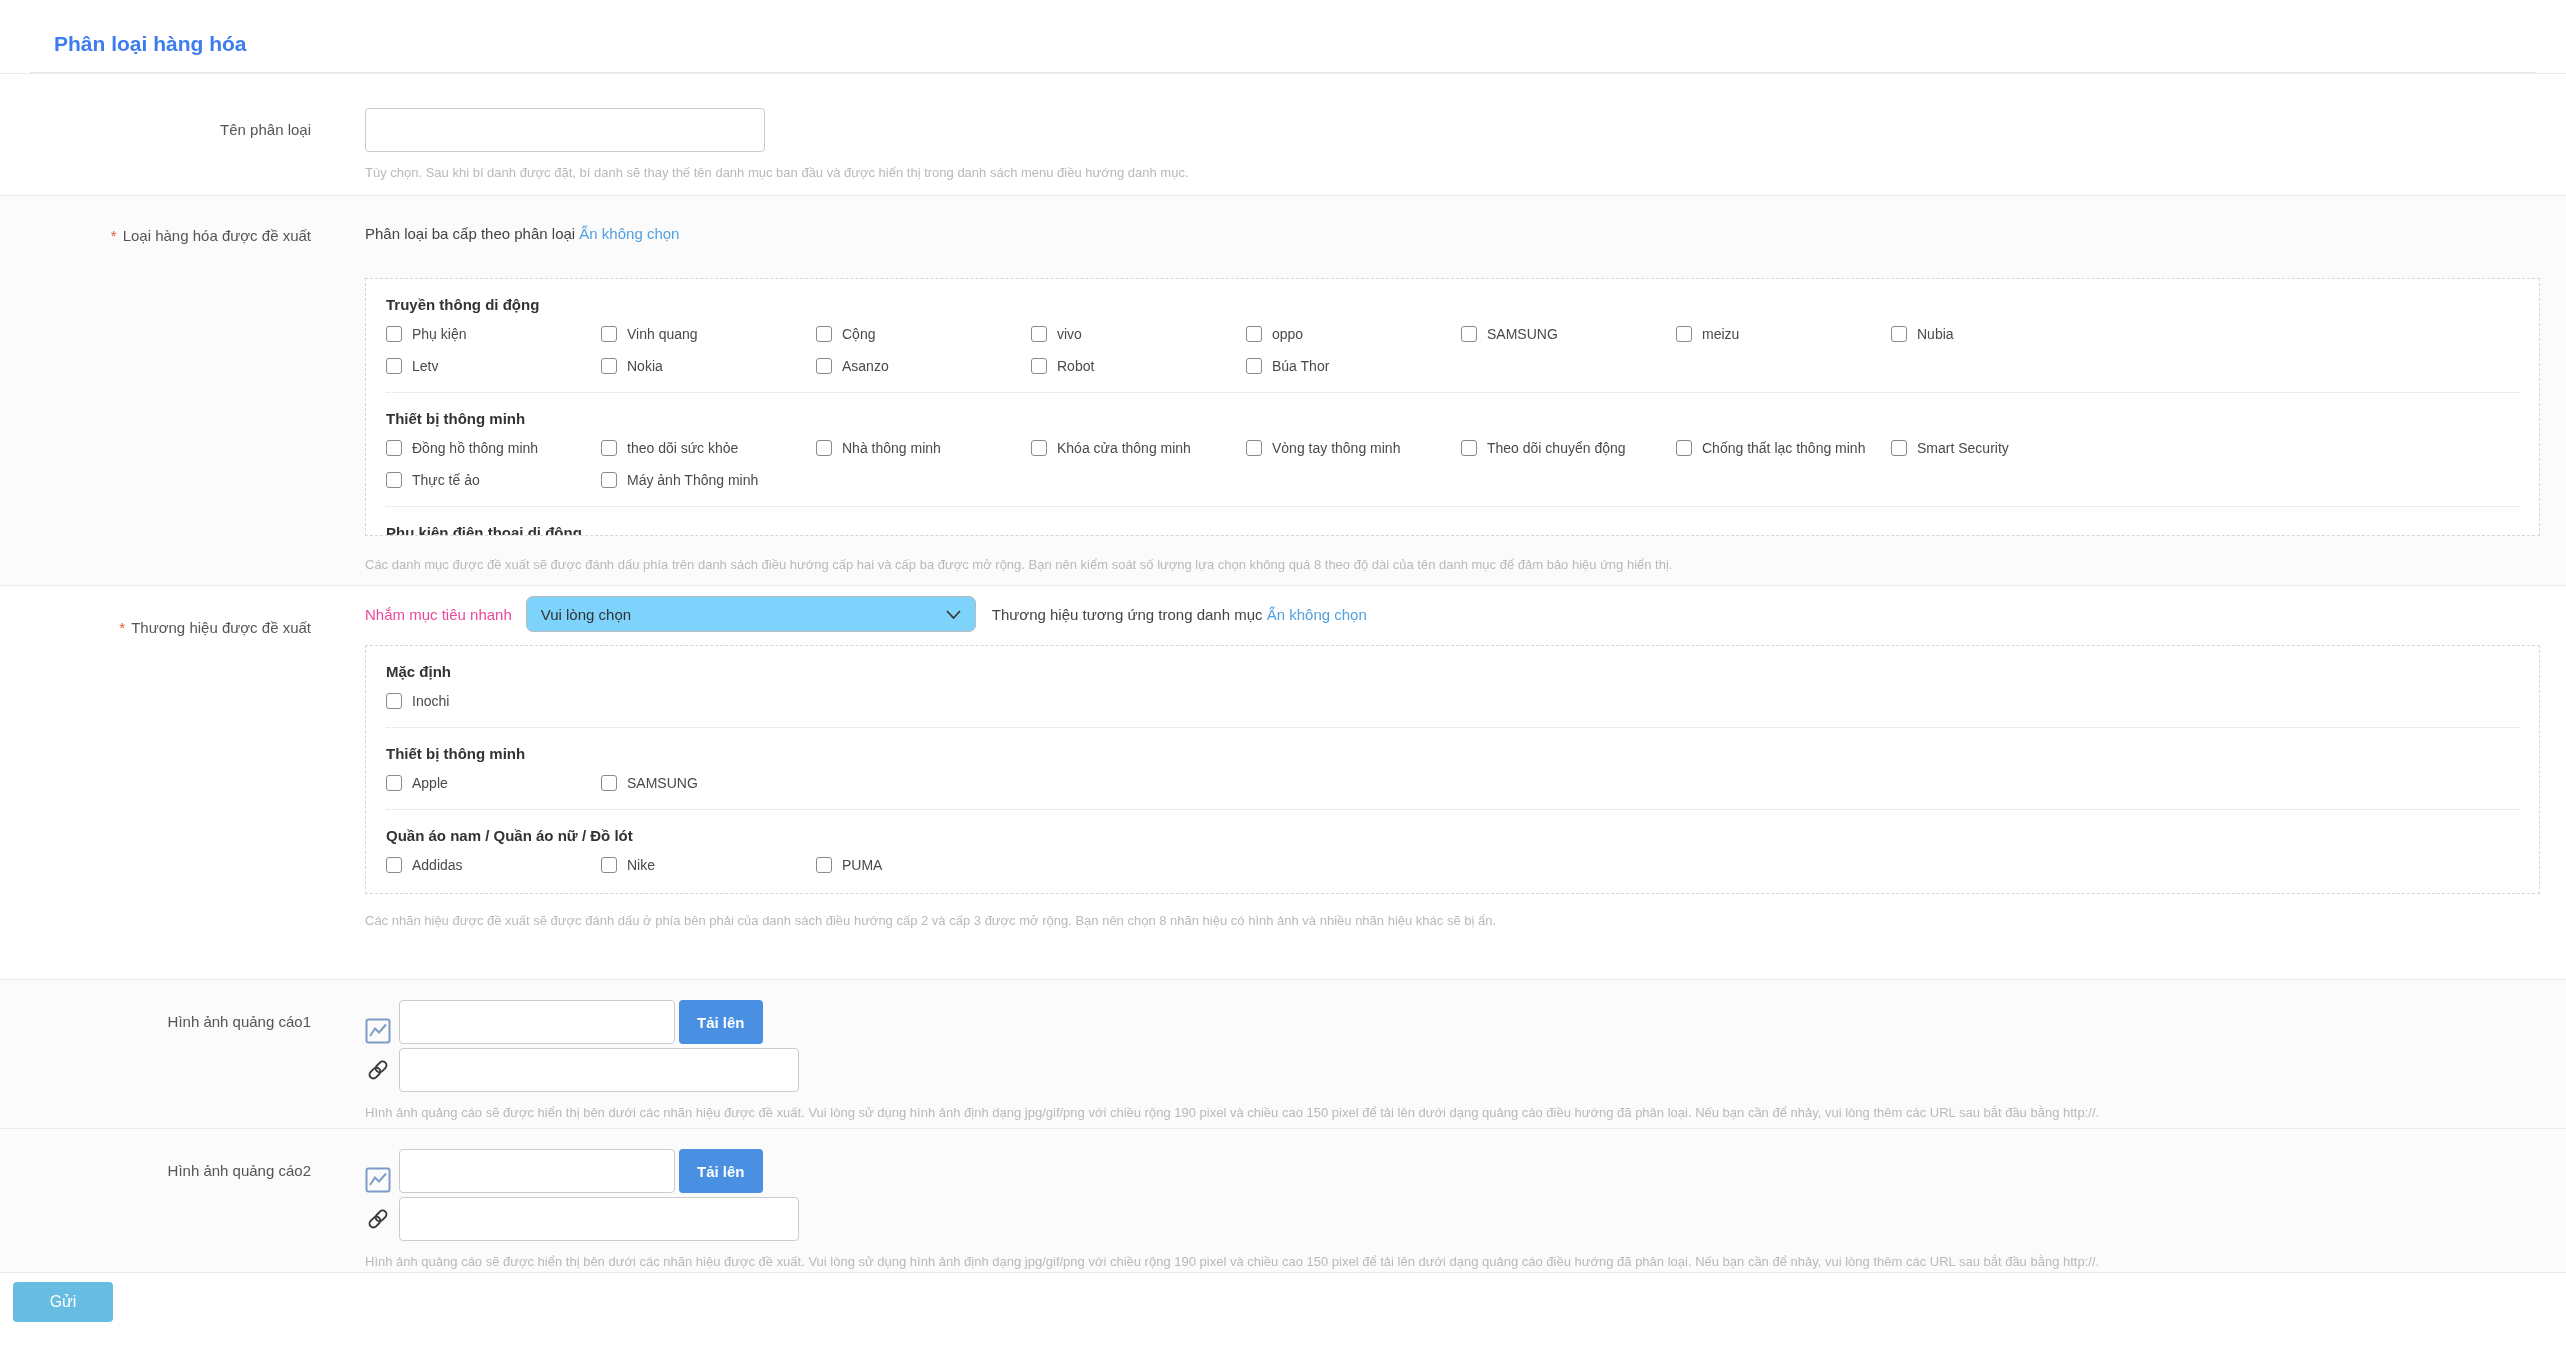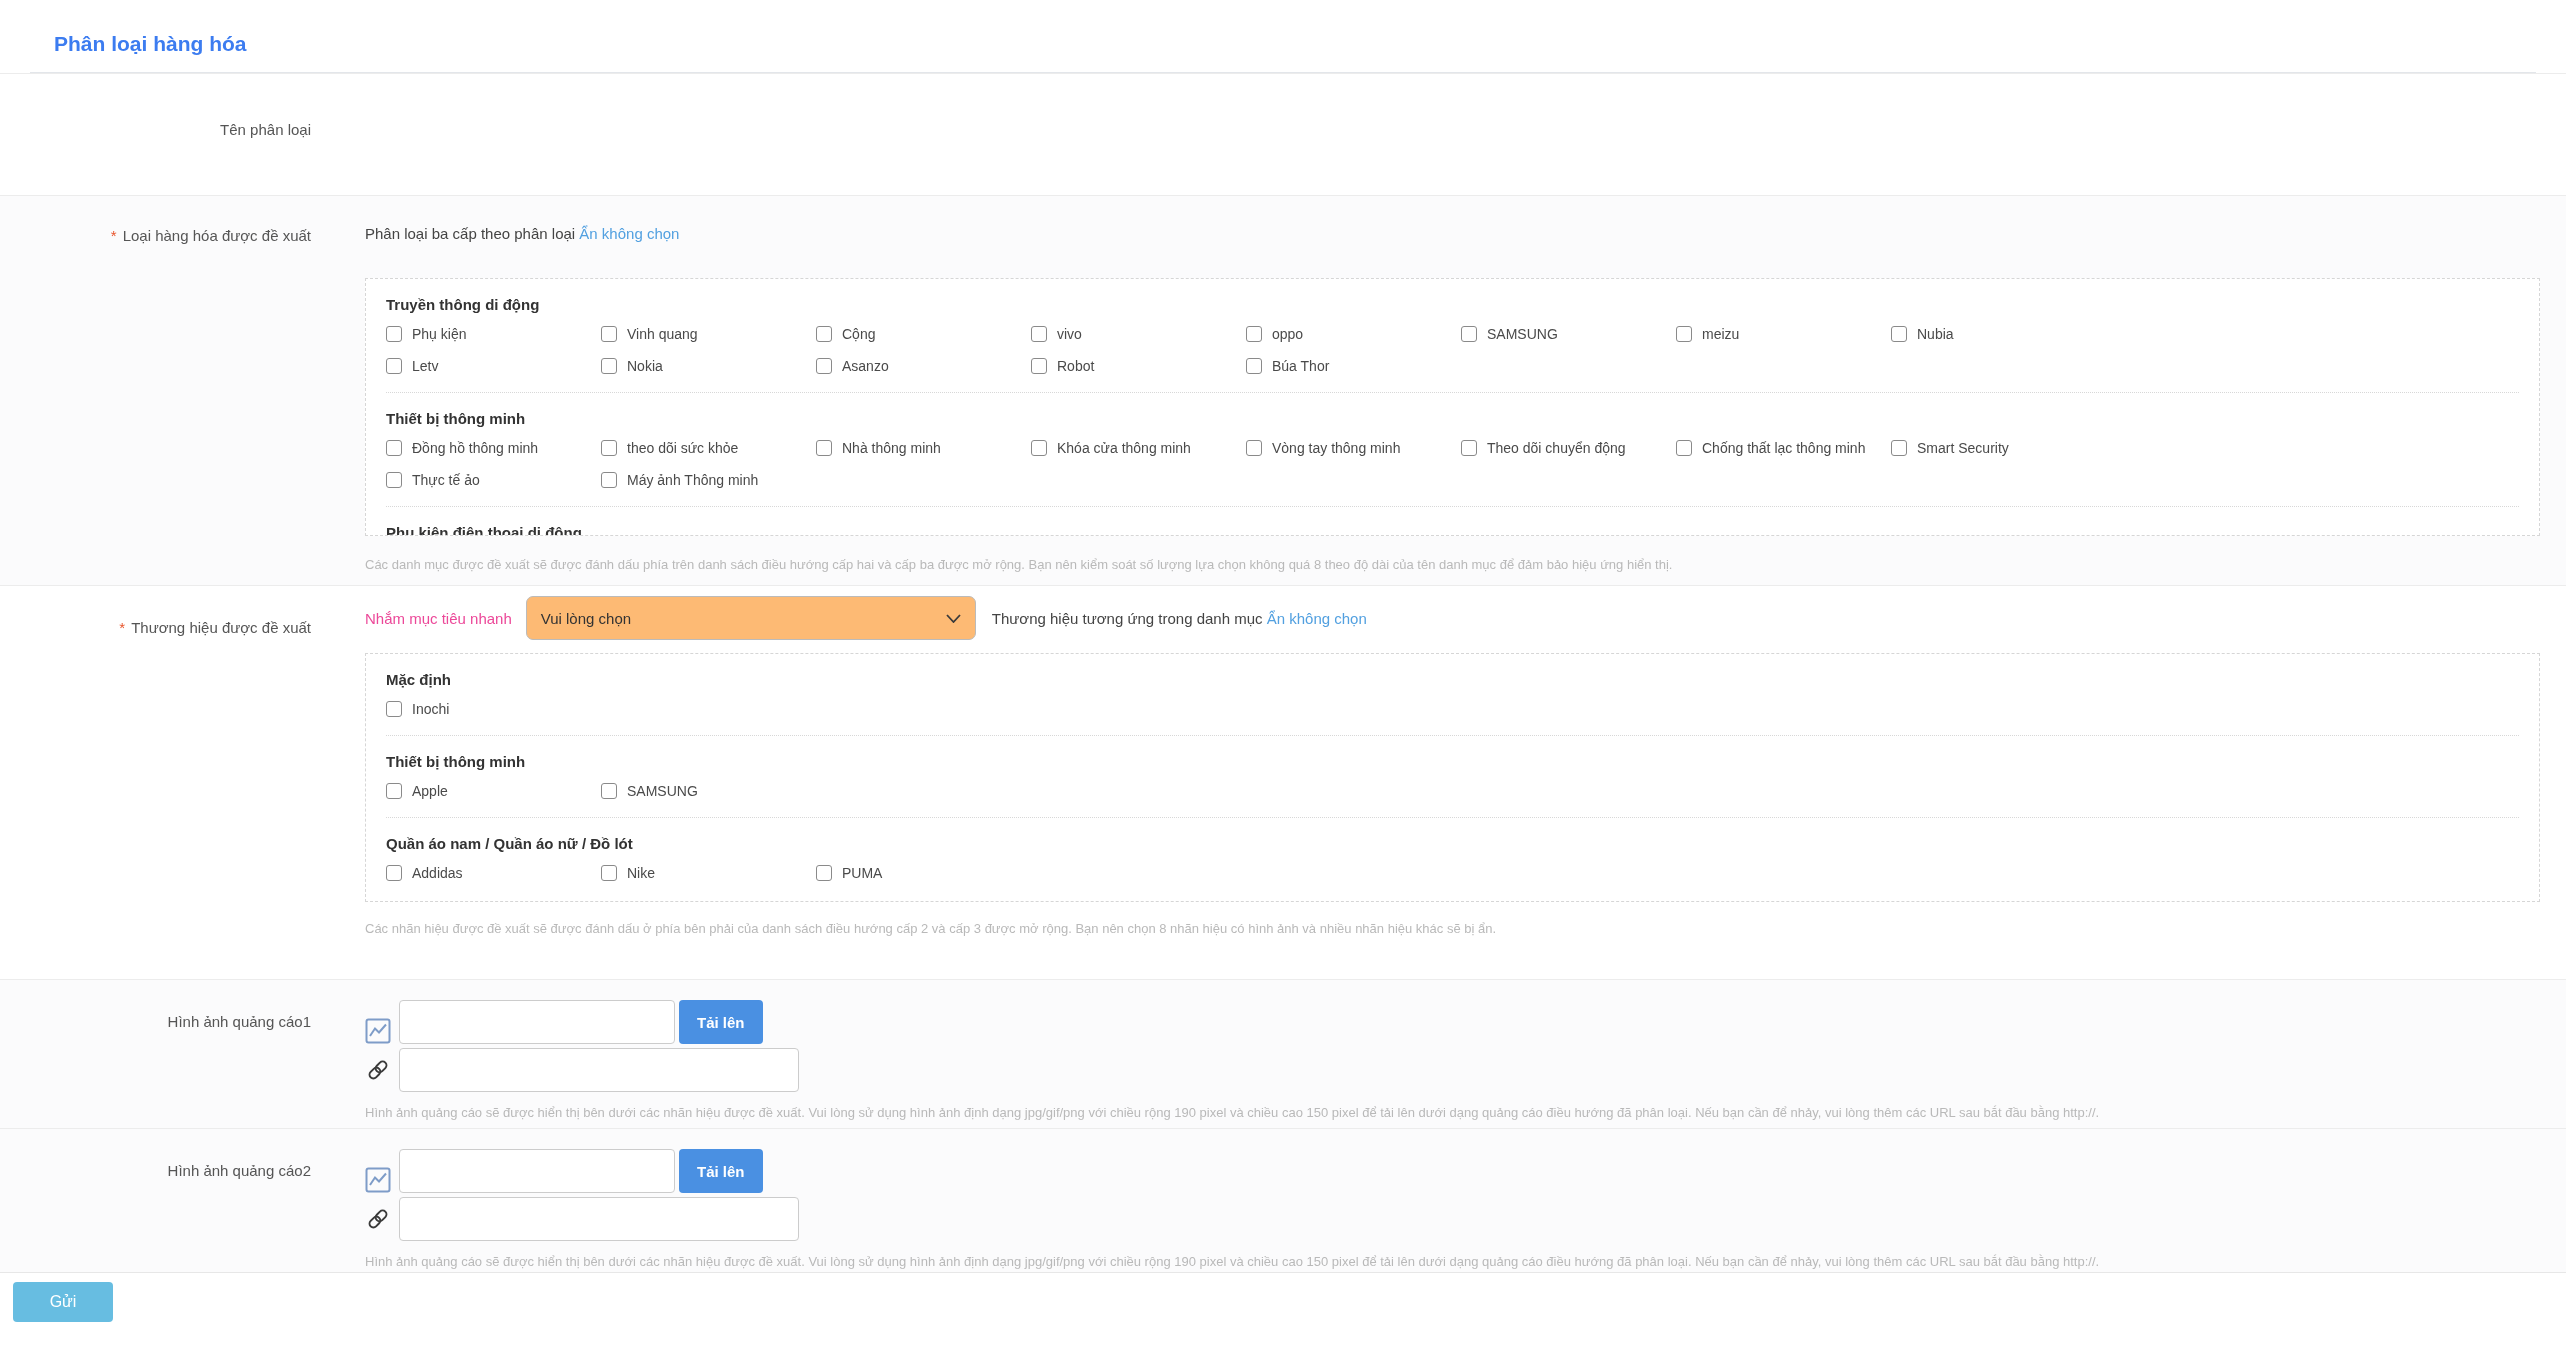--- a/index.html
+++ b/index.html
@@ -56,22 +56,22 @@
     border-radius:3px; background:#fff; margin-right:10px;
   }
   .cb-text { font-size:14px; color:#4a4a4a; line-height:20px; white-space:nowrap; }
   .row-loai-hang-hoa .help-text { margin-top:20px; }
 
   .row-thuong-hieu { min-height:394px; padding-top:10px; }
   .row-thuong-hieu .row-label { padding-top:22px; }
   .brand-top { display:flex; align-items:center; }
   .quick-label { font-size:15px; color:#ec4899; margin-right:14px; }
   .select {
-    width:450px; height:44px; border:1px solid #bbb; border-radius:7px;
-    background:#fdba74; display:flex; align-items:center; justify-content:space-between;
+    width:450px; height:36px; border:1px solid #bbb; border-radius:7px;
+    background:#7dd3fc; display:flex; align-items:center; justify-content:space-between;
     padding:0 14px 0 14px; cursor:pointer;
   }
   .select-value { font-size:15px; color:#333; }
   .select .chev { margin-left:8px; }
   .brand-intro { font-size:15px; color:#444; margin-left:16px; }
   .cb-box-brands { margin-top:13px; padding-bottom:2px; }
   .row-thuong-hieu .help-text { margin-top:18px; }
 
   .row-banner { min-height:149px; padding-top:20px; background:#fbfbfc; }
   .row-banner .row-label { padding-top:12px; }
@@ -100,20 +100,24 @@
 
 <div class="page">
 
   <div class="header">
     <div class="page-title">Phân loại hàng hóa</div>
     <hr class="header-divider">
   </div>
 
   <div class="form-row row-ten-phan-loai">
     <div class="row-label">Tên phân loại</div>
+    <div class="row-content">
+      <input type="text" class="text-input input-name" value="" style="">
+      <div class="help-text">Tùy chọn. Sau khi bí danh được đặt, bí danh sẽ thay thế tên danh mục ban đầu và được hiển thị trong danh sách menu điều hướng danh mục.</div>
+    </div>
   </div>
 
   <div class="form-row row-loai-hang-hoa">
     <div class="row-label">
       <span class="req">*</span><span>Loại hàng hóa được đề xuất</span>
     </div>
     <div class="row-content">
       <div class="intro-line">
         <span>Phân loại ba cấp theo phân loại</span>
         <span class="link">Ẩn không chọn</span>

